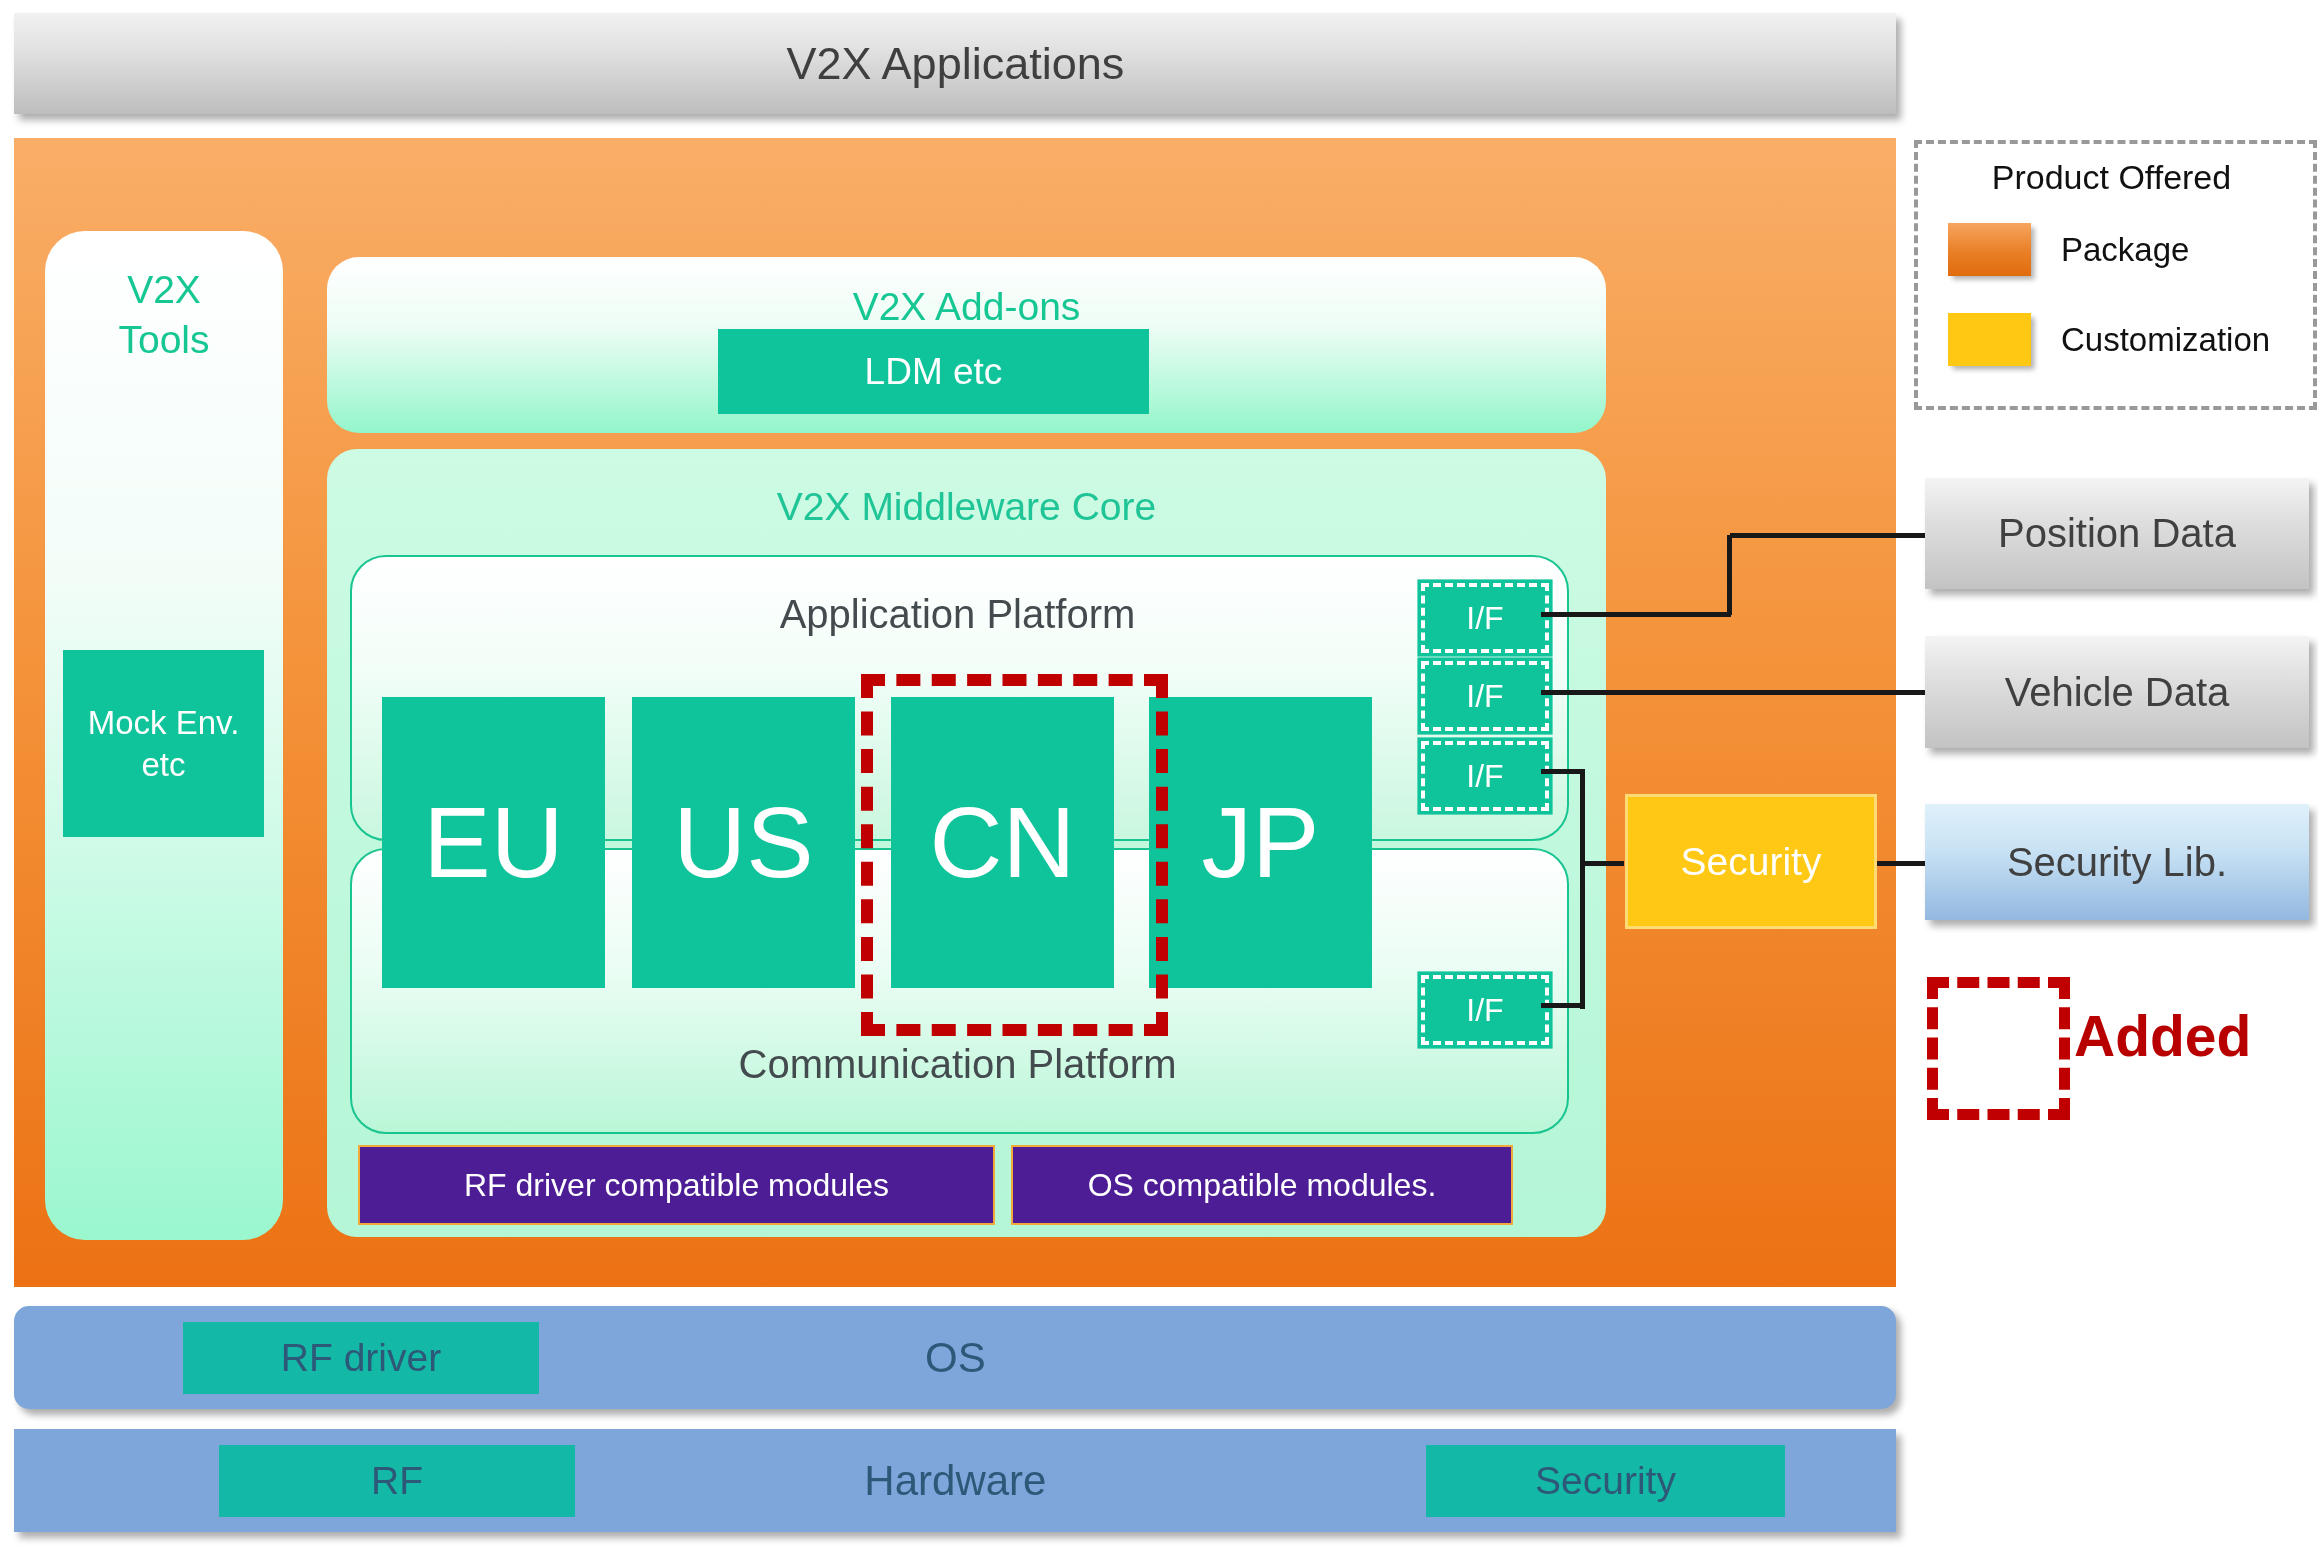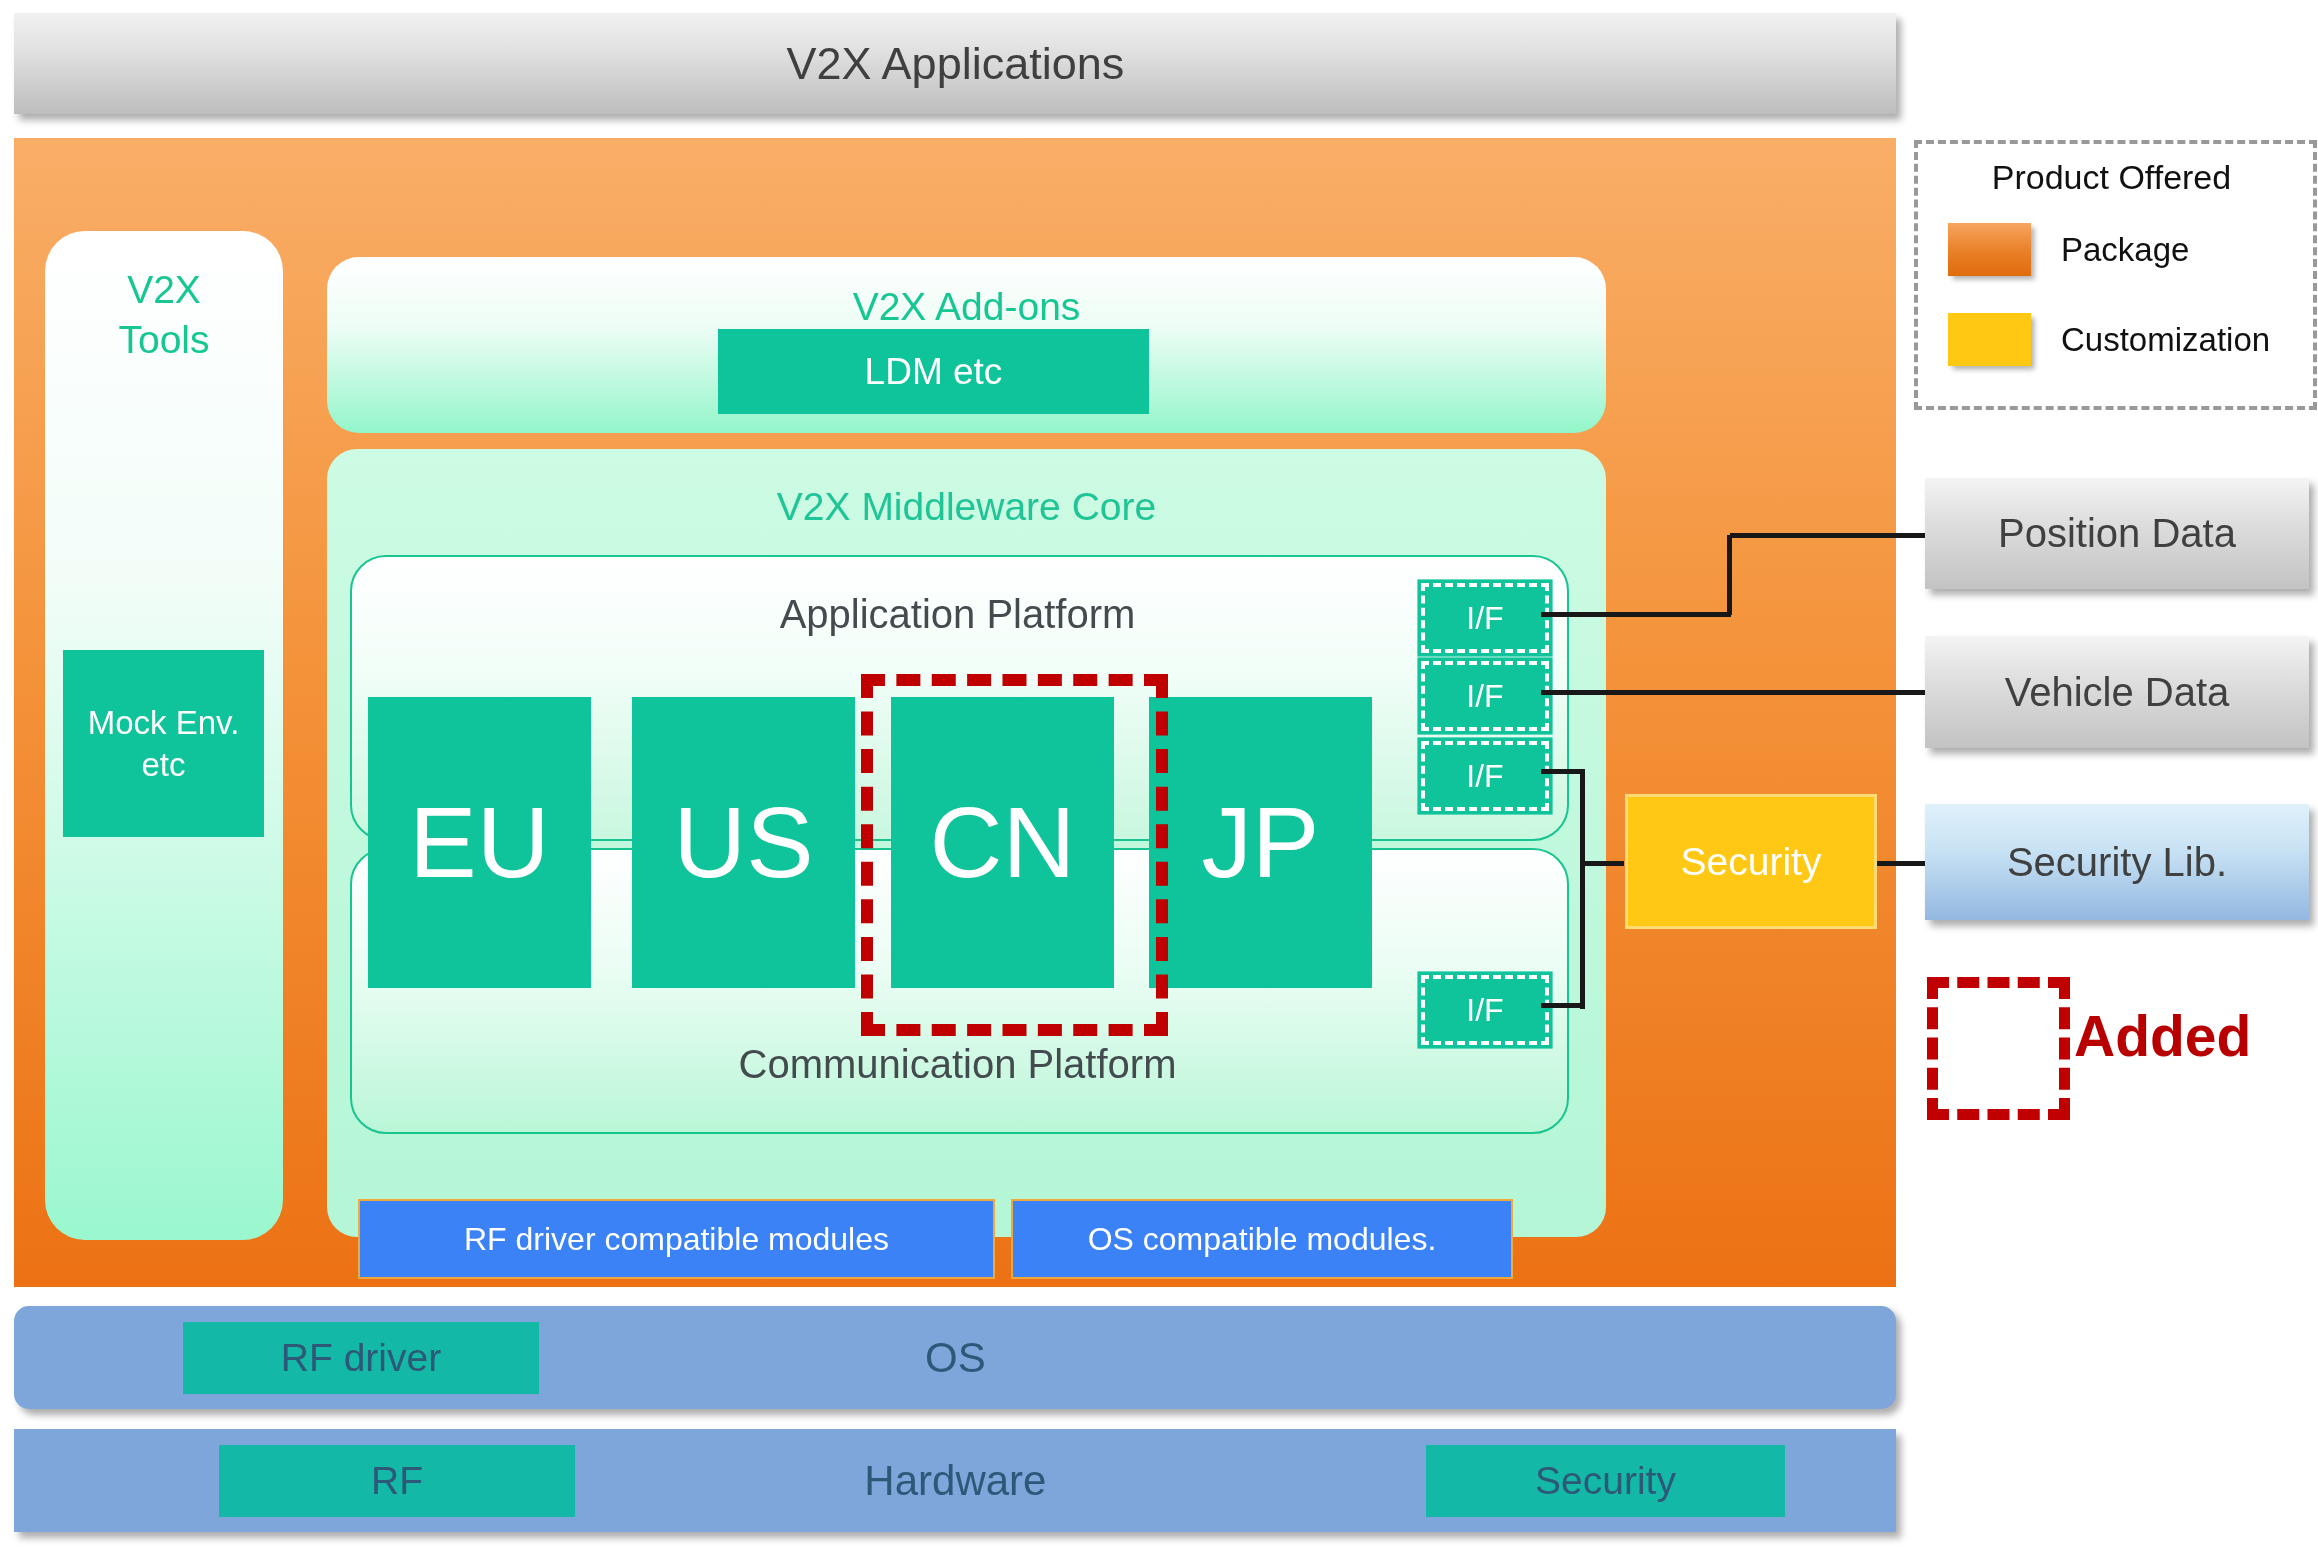--- a/index.html
+++ b/index.html
@@ -41,28 +41,28 @@
 
   .panel{border:2.9px solid #18c48f;border-radius:36px;}
   .app-panel{left:350px;top:555px;width:1215px;height:282px;
     background:linear-gradient(180deg,#ffffff 0%,#f2fef8 40%,#c9f7df 100%);}
   .app-title{left:350px;top:592px;width:1215px;height:45px;color:#434b4f;font-size:40px;}
   .comm-panel{left:350px;top:848px;width:1215px;height:282px;
     background:linear-gradient(180deg,#ffffff 0%,#e9fdf3 45%,#baf6d7 100%);}
   .comm-title{left:350px;top:1042px;width:1215px;height:45px;color:#434b4f;font-size:40px;}
 
   .region{top:697px;width:223px;height:291px;background:#0fc39b;color:#ffffff;font-size:101px;}
-  .region-eu{left:368px;} .region-us{left:632px;} .region-cn{left:891px;} .region-jp{left:1149px;}
+  .region-eu{left:382px;} .region-us{left:632px;} .region-cn{left:891px;} .region-jp{left:1149px;}
   .cn-added{left:861px;top:674px;width:283px;height:338px;border:12.2px dashed #c00000;background:transparent;}
 
   .ifbox{left:1421px;width:120px;height:62px;background:#0fc39b;border:4.3px dashed #ffffff;
     box-shadow:0 0 0 3.6px #0fc39b;color:#ffffff;font-size:32px;}
   .if1{top:583px;} .if2{top:661px;} .if3{top:741px;} .if4{top:975px;}
 
-  .module{top:1199px;height:76px;background:#3b82f6;border:2.9px solid #f2a93b;color:#ffffff;font-size:32px;text-align:right;}
+  .module{top:1145px;height:76px;background:#4c1d95;border:2.9px solid #f2a93b;color:#ffffff;font-size:32px;text-align:right;}
   .module1{left:358px;width:633px;}
   .module2{left:1011px;width:498px;}
 
   
   .line{background:#181818;}
 
   
   .gray-box{left:1925px;width:384px;background:linear-gradient(180deg,#f4f4f4 0%,#dedede 40%,#c3c3c3 100%);
     color:#404040;font-size:40px;}
   .pos-box{top:478px;height:111px;}

